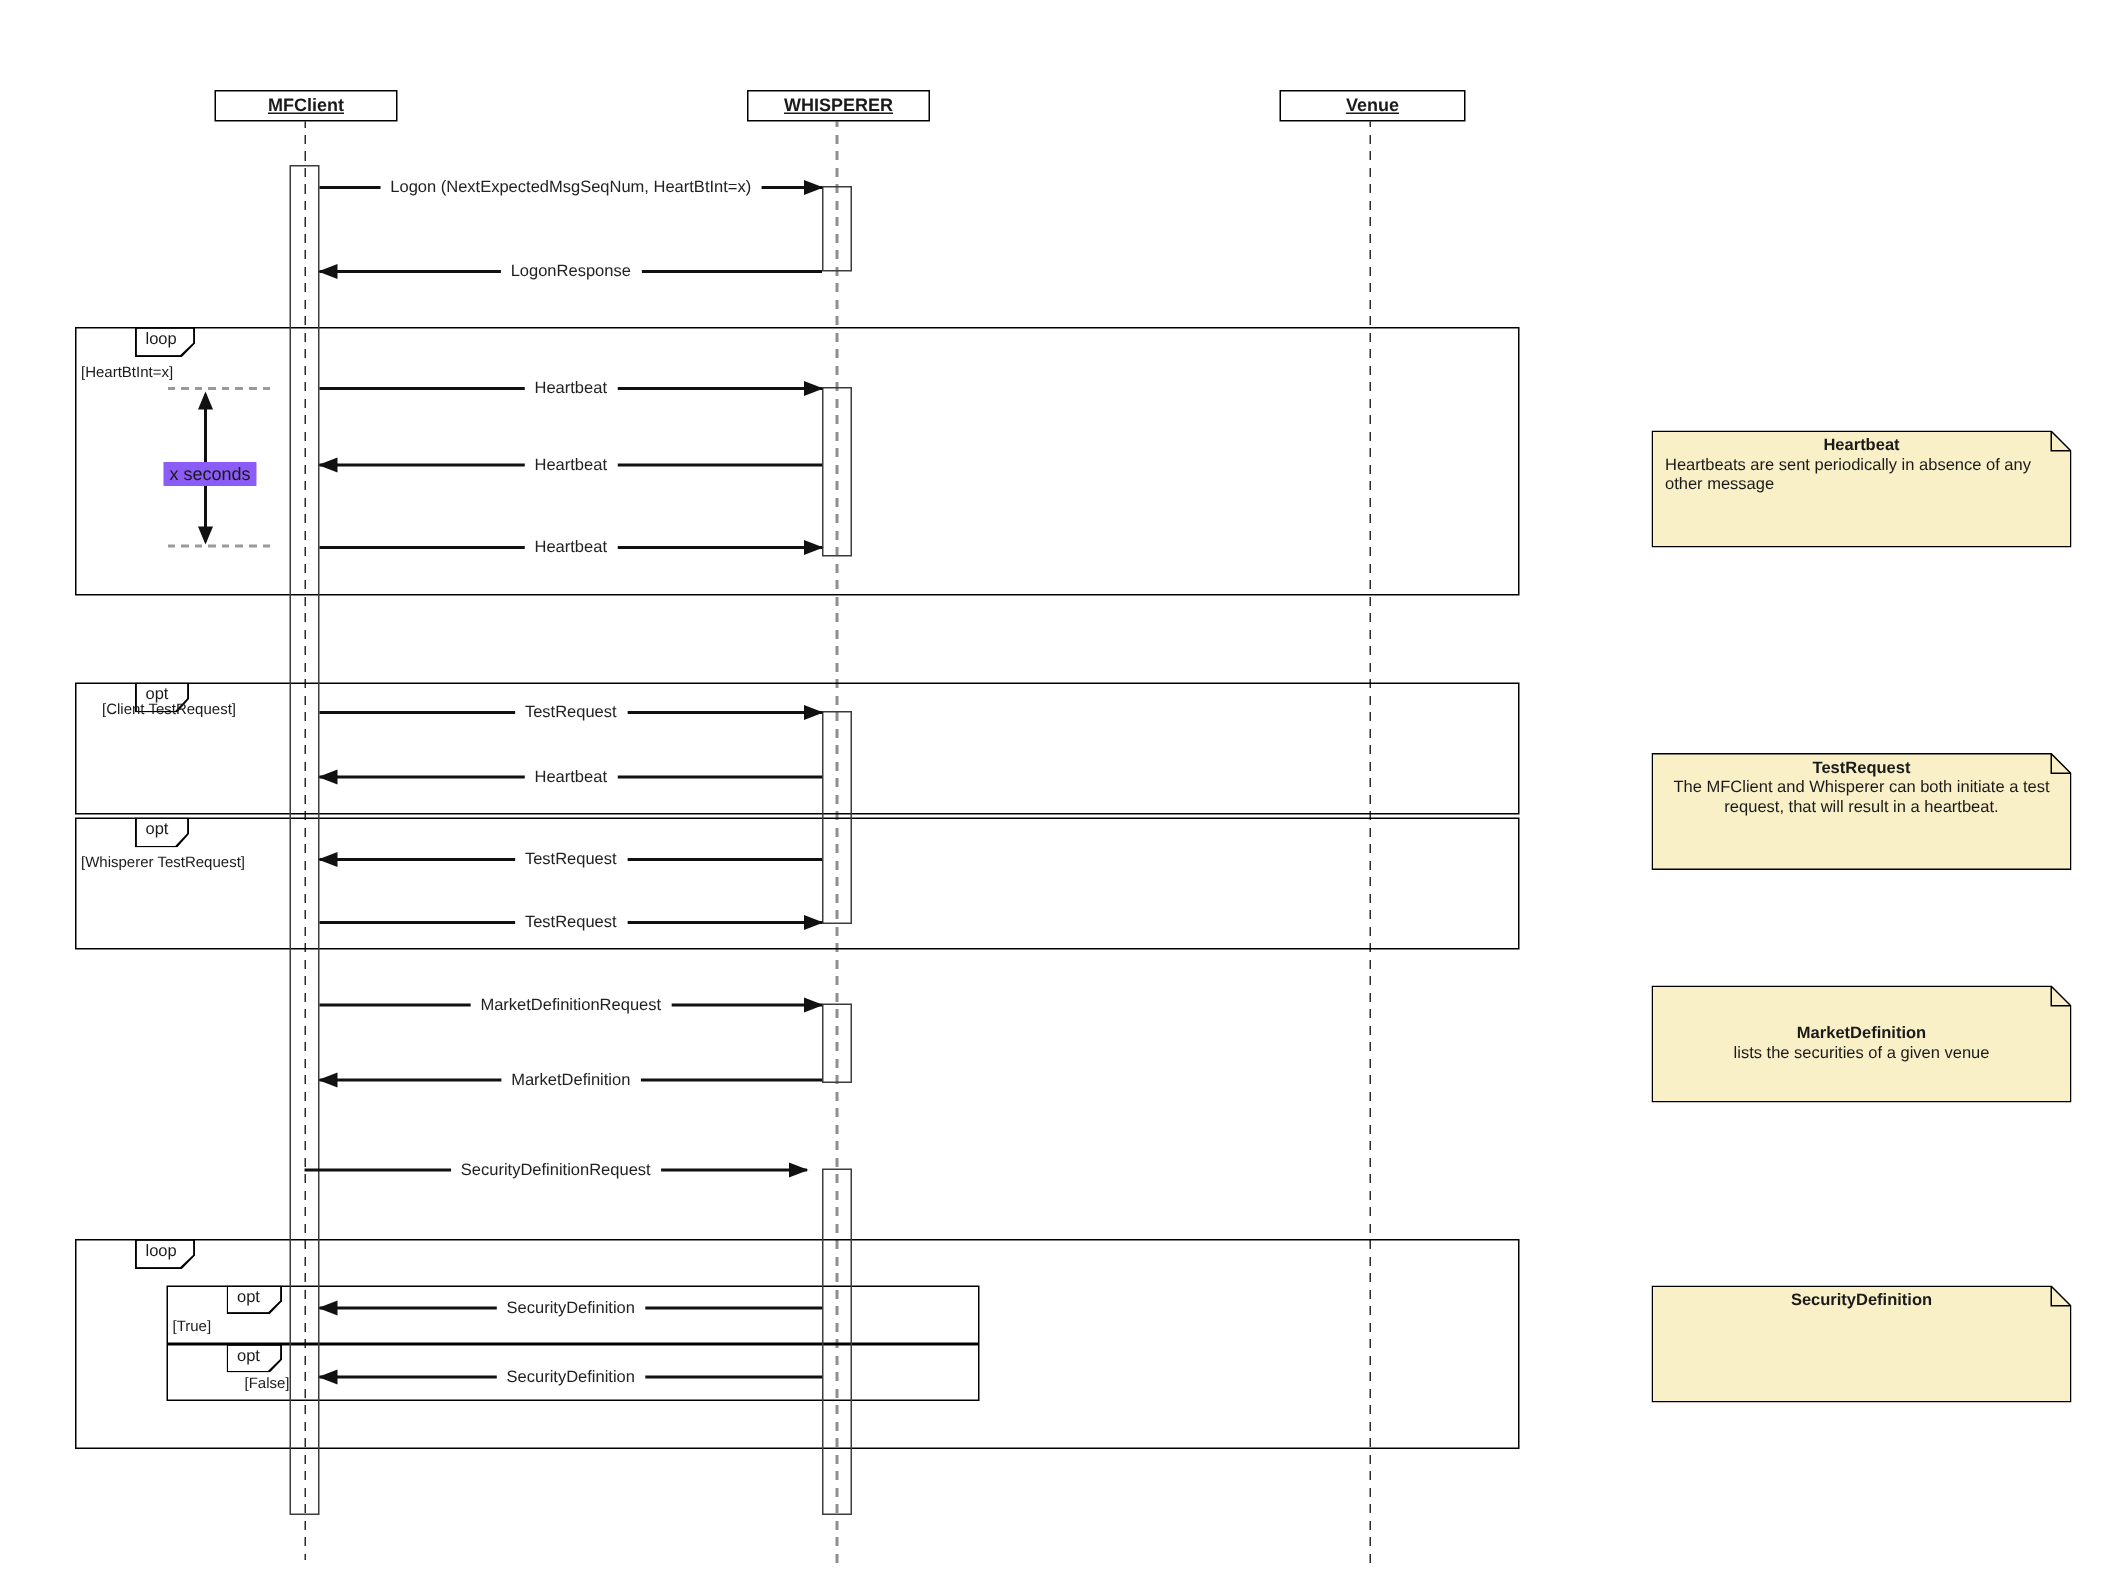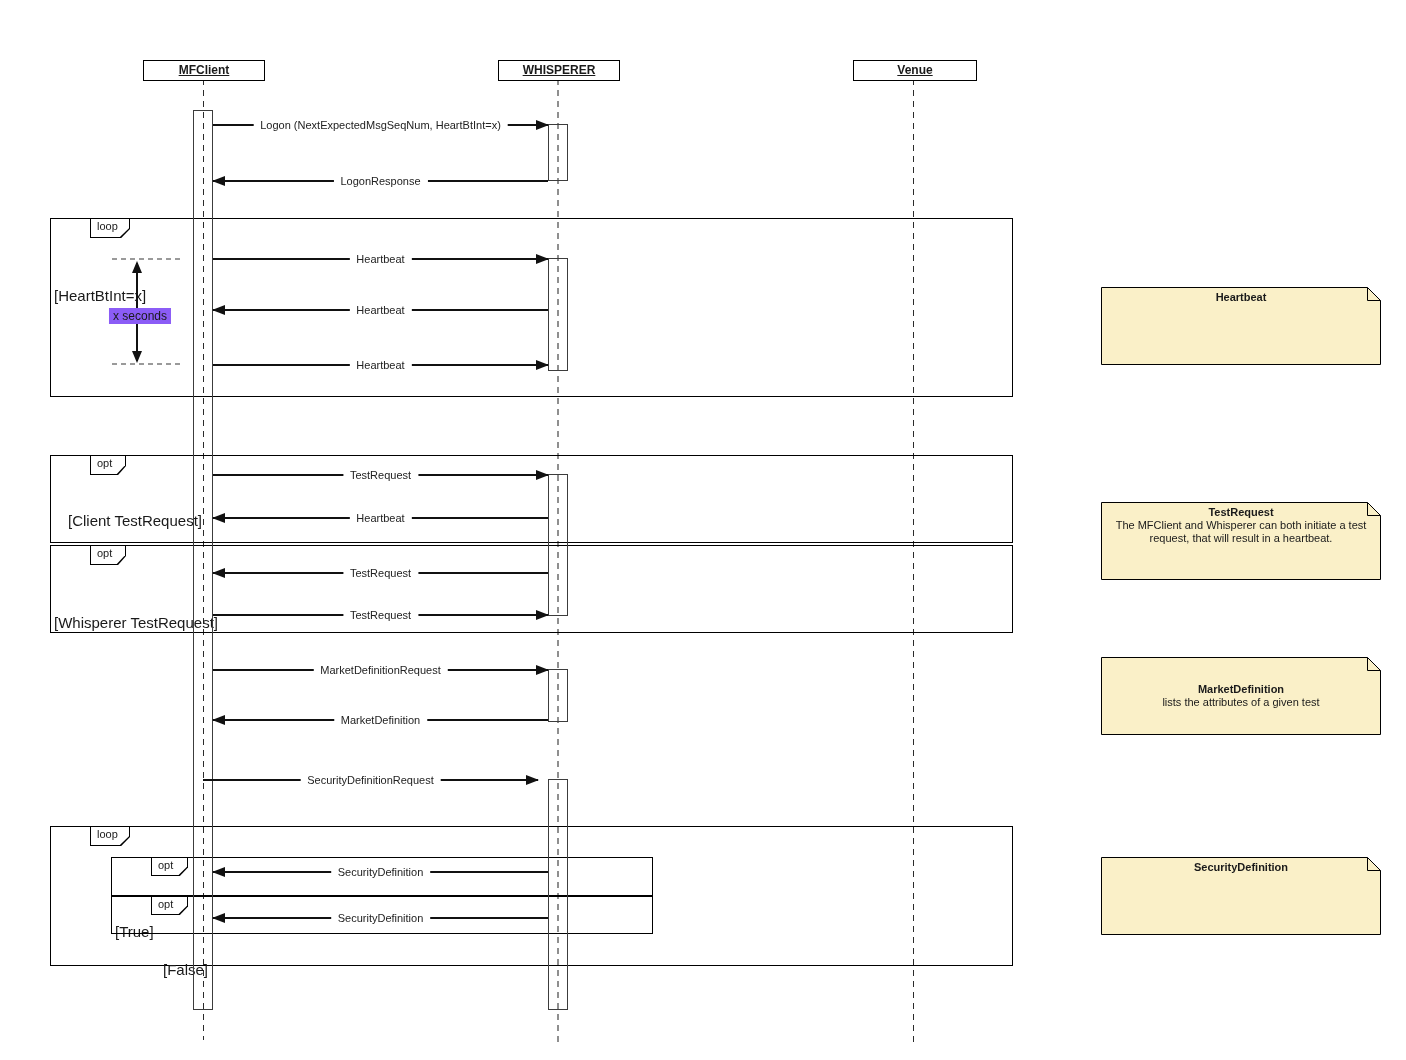--- a/index.html
+++ b/index.html
@@ -19,21 +19,21 @@
   
   .act { position:absolute; width:20px; border:1px solid #3c3c3c; background:transparent; box-sizing:border-box; }
   
   .frag { position:absolute; border:1px solid #000; box-sizing:border-box; }
   .tab { position:absolute; left:-1px; top:-1px;margin-left:40px; }
   .tab-bg { position:absolute; inset:0; background:#000;
     clip-path:polygon(0 0,100% 0,100% 55%,78% 100%,0 100%); }
   .tab-bg .tab-fill { position:absolute; inset:1px; background:#fff;
     clip-path:polygon(0 0,100% 0,100% 52%,76% 100%,0 100%); }
   .tab-label { position:absolute; left:7px; top:2px; font-size:11px; }
-  .guard { position:absolute; left:3px; font-size:15px; white-space:nowrap;margin-top:44px; }
+  .guard { position:absolute; left:3px; font-size:10px; white-space:nowrap; }
   
   .msg { position:absolute; height:2px; background:#111; }
   .msg .lbl { position:absolute; left:50%; top:50%; transform:translate(-50%,-50%);
     background:#fff; padding:0 7px; font-size:11px; white-space:nowrap; color:#222; }
   .msg.right::after { content:""; position:absolute; right:-1px; top:50%;
     transform:translateY(-50%); width:0; height:0;
     border-left:13px solid #111; border-top:5px solid transparent; border-bottom:5px solid transparent; }
   .msg.left::before { content:""; position:absolute; left:-1px; top:50%;
     transform:translateY(-50%); width:0; height:0;
     border-right:13px solid #111; border-top:5px solid transparent; border-bottom:5px solid transparent; }
@@ -190,20 +190,21 @@
     <span class="lbl">SecurityDefinition</span>
   </div>
 
   <div class="note body-left" style="left:1101px; top:287px;">
     <svg width="280" height="78">
       <polygon points="0.5,0.5 266.5,0.5 279.5,13.5 279.5,77.5 0.5,77.5" fill="#FAF0C8" stroke="#000"></polygon>
       <polyline points="266.5,0.5 266.5,13.5 279.5,13.5" fill="none" stroke="#000"></polyline>
     </svg>
     <div class="note-content">
       <div class="note-title">Heartbeat</div>
+      <div class="note-body">Heartbeats are sent periodically in absence of any other message</div>
     </div>
   </div>
 
   <div class="note" style="left:1101px; top:502px;">
     <svg width="280" height="78">
       <polygon points="0.5,0.5 266.5,0.5 279.5,13.5 279.5,77.5 0.5,77.5" fill="#FAF0C8" stroke="#000"></polygon>
       <polyline points="266.5,0.5 266.5,13.5 279.5,13.5" fill="none" stroke="#000"></polyline>
     </svg>
     <div class="note-content">
       <div class="note-title">TestRequest</div>
@@ -211,21 +212,21 @@
     </div>
   </div>
 
   <div class="note v-center" style="left:1101px; top:657px;">
     <svg width="280" height="78">
       <polygon points="0.5,0.5 266.5,0.5 279.5,13.5 279.5,77.5 0.5,77.5" fill="#FAF0C8" stroke="#000"></polygon>
       <polyline points="266.5,0.5 266.5,13.5 279.5,13.5" fill="none" stroke="#000"></polyline>
     </svg>
     <div class="note-content">
       <div class="note-title">MarketDefinition</div>
-      <div class="note-body">lists the attributes of a given test</div>
+      <div class="note-body">lists the securities of a given venue</div>
     </div>
   </div>
 
   <div class="note" style="left:1101px; top:857px;">
     <svg width="280" height="78">
       <polygon points="0.5,0.5 266.5,0.5 279.5,13.5 279.5,77.5 0.5,77.5" fill="#FAF0C8" stroke="#000"></polygon>
       <polyline points="266.5,0.5 266.5,13.5 279.5,13.5" fill="none" stroke="#000"></polyline>
     </svg>
     <div class="note-content">
       <div class="note-title">SecurityDefinition</div>

